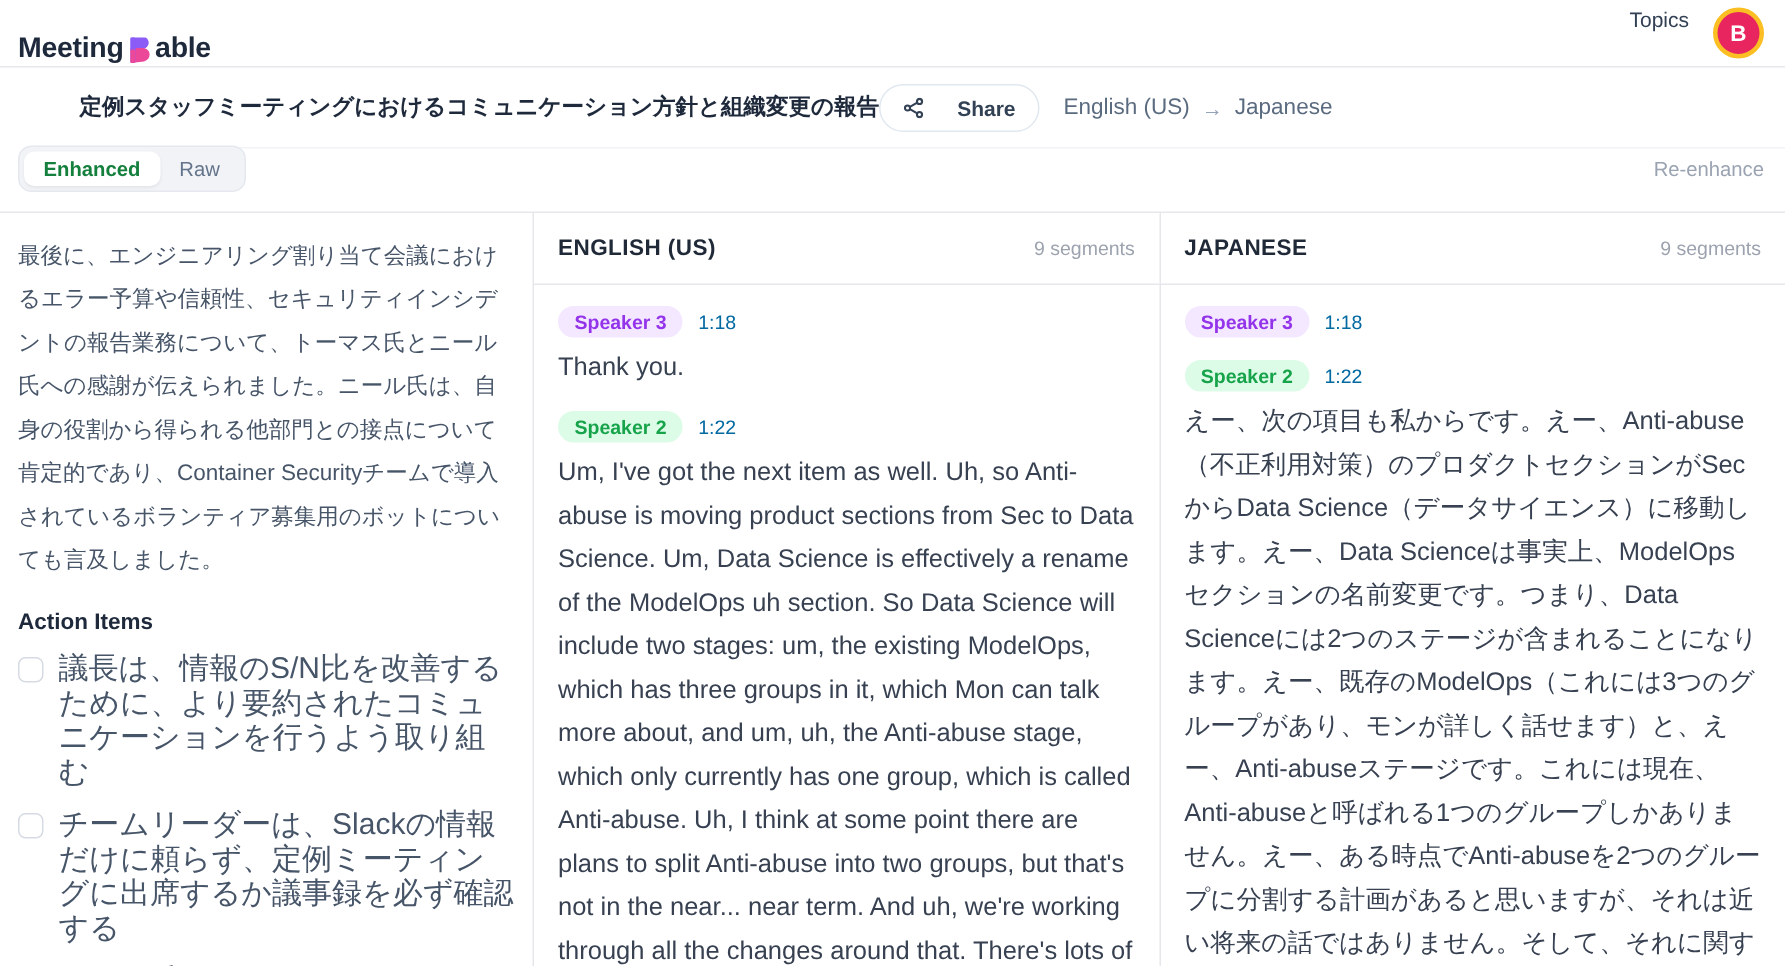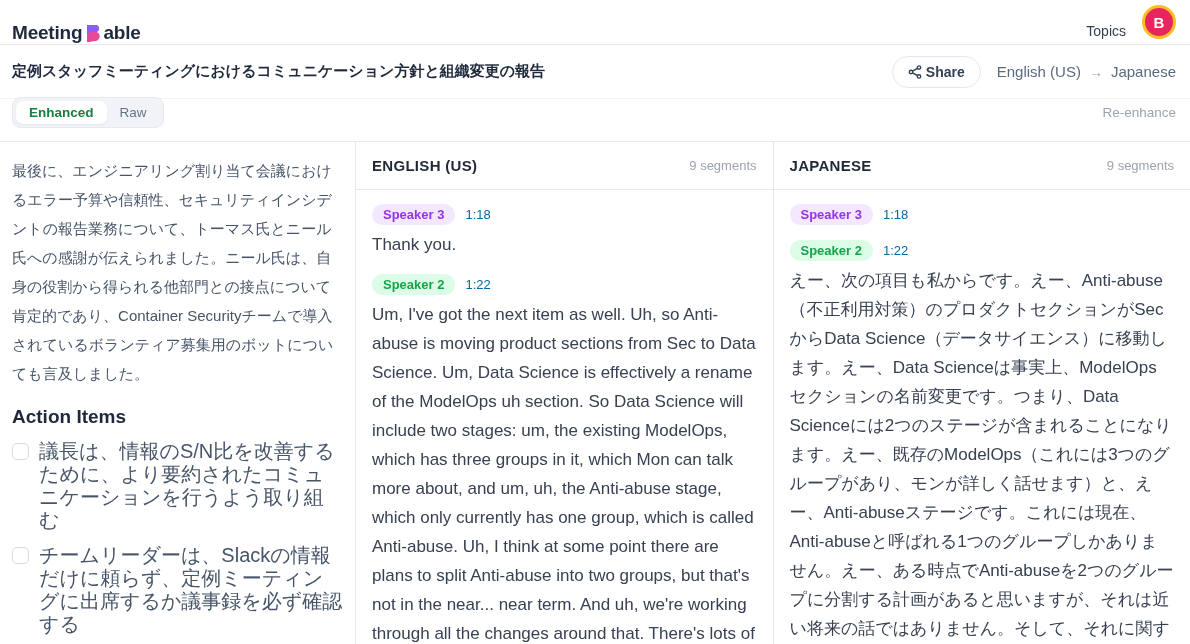--- a/index.html
+++ b/index.html
@@ -12,41 +12,42 @@
 
   
   .app-header {
     height: 45px;
     display: flex; align-items: center; justify-content: space-between;
     padding: 0 14px 0 12px;
     border-bottom: 1px solid #e5e7eb;
   }
   .logo { display: flex; align-items: center; font-size: 19px; font-weight: 700; color: #1e293b; letter-spacing: -0.2px; margin-top: 22px; }
   .logo svg { margin: 0 1px 0 3px; display: block; }
-  .header-right { display: flex; align-items: flex-end; gap: 16px; margin-left: 48px; }
+  .header-right { display: flex; align-items: flex-start; gap: 16px; margin-left: 48px; }
   .topics { font-size: 14px; color: #334155; cursor: pointer; }
   .avatar {
     width: 34px; height: 34px; border-radius: 50%;
     background: #e8255f; border: 3px solid #fbbf24;
     color: #ffffff; font-weight: 700; font-size: 15px;
     display: flex; align-items: center; justify-content: center;
     cursor: pointer;
   }
 
   
   .title-bar {
     height: 54px;
-    display: flex; align-items: center; justify-content: space-between;
+    display: flex; align-items: center; 
     padding: 0 14px 0 12px;
     border-bottom: 1px solid #f1f3f6;
+    margin-left: 41px;
   }
   .doc-title { font-size: 15px; font-weight: 700; color: #1e293b; }
   .title-right { display: flex; align-items: center; gap: 16px; }
   .share-btn {
-    display: flex; align-items: center; gap: 4px;
+    display: flex; align-items: center; gap: 22px;
     border: 1px solid #e2e8f0; border-radius: 18px;
     background: #ffffff; padding: 7px 15px;
     font-size: 14px; font-weight: 600; color: #334155; cursor: pointer;
     font-family: inherit;
   }
   .lang-pair { display: flex; align-items: center; gap: 8px; font-size: 15px; color: #5b6b7f; }
   .lang-arrow { color: #94a3b8; font-size: 14px; }
 
   
   .view-row {
@@ -70,21 +71,21 @@
   
   .content { display: flex; height: 502px; }
 
   .sidebar {
     width: 356px; flex: none;
     border-right: 1px solid #e5e7eb;
     padding: 14px 12px 0 12px;
     overflow: hidden;
   }
   .summary { font-size: 15px; line-height: 29px; color: #475569; }
-  .ai-title { font-size: 19px; font-weight: 700; color: #1e293b; margin: 18px 0 12px; }
+  .ai-title { font-size: 15px; font-weight: 700; color: #1e293b; margin: 18px 0 12px; }
   .action-item { display: flex; align-items: flex-start; gap: 10px; margin-bottom: 12px; }
   .checkbox {
     flex: none; width: 17px; height: 17px; margin-top: 3px;
     border: 1.5px solid #d6dbe3; border-radius: 5px; background: #fff; cursor: pointer;
   }
   .ai-text { font-size: 20px; line-height: 23px; color: #475569; }
 
   .columns { display: flex; flex: 1; min-width: 0; }
   .col { flex: 1; min-width: 0; display: flex; flex-direction: column; }
   .col + .col { border-left: 1px solid #e5e7eb; }

